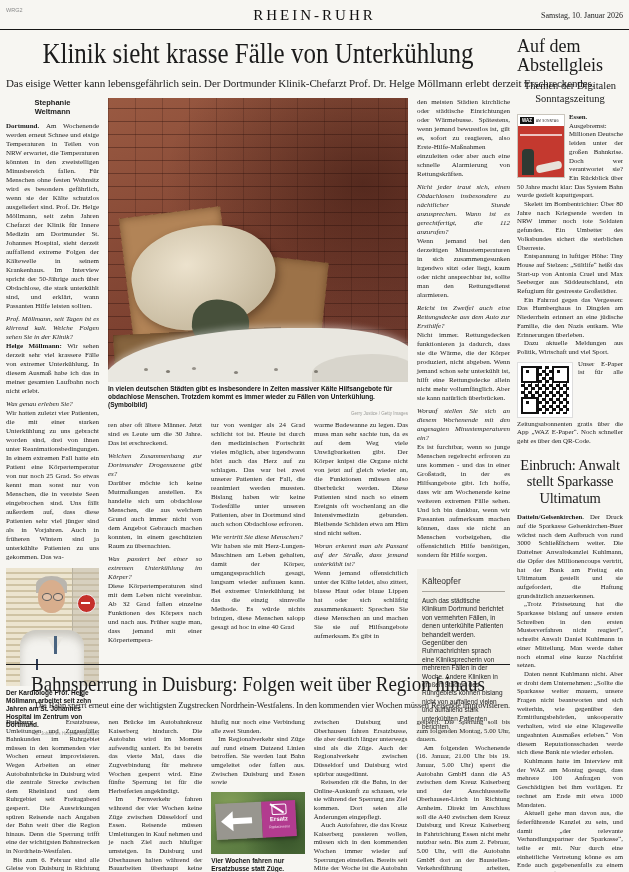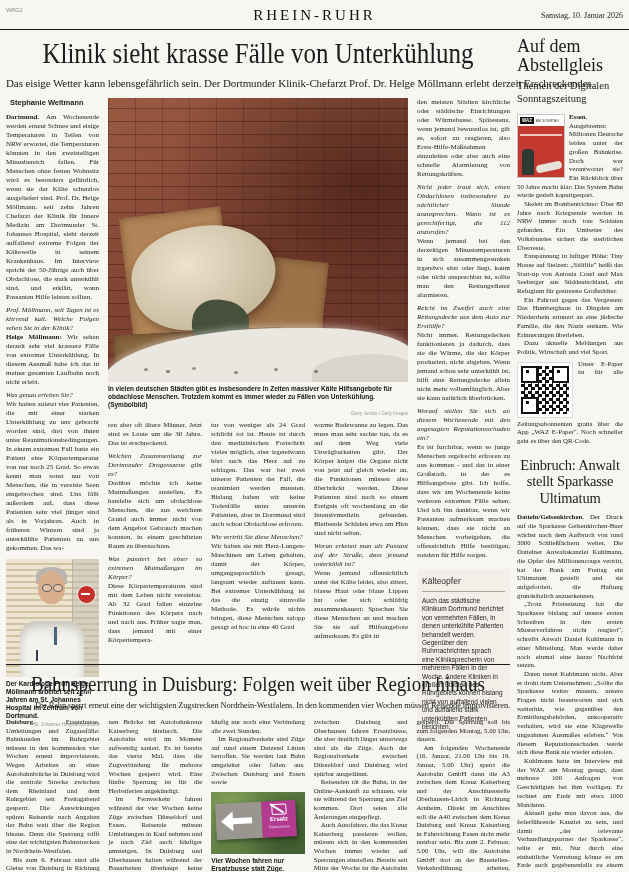--- a/index.html
+++ b/index.html
@@ -11,21 +11,21 @@
   .hdr-sec{position:absolute;left:0;right:0;top:7px;text-align:center;font-size:15px;letter-spacing:3px;color:#111;}
   .hdr-date{position:absolute;right:6px;top:11px;font-size:8px;color:#222;padding-left:24px;}
   
   .main{position:absolute;left:6px;top:33px;width:504px;}
   .sidebar{position:absolute;left:517px;top:33px;width:106px;}
   .bottom{position:absolute;left:6px;top:664px;width:504px;border-top:1px solid #1a1a1a;padding-top:5px;}
   
   .main-hl{margin:7px 0 9px;font-size:25px;font-weight:normal;text-align:center;white-space:nowrap;
            transform:scaleY(1.14);transform-origin:center;}
   .main-sub{font-size:11px;letter-spacing:-0.1px;text-align:left;white-space:nowrap;margin:0 0 9px;}
-  .byline{font:bold 7.5px "Liberation Sans",sans-serif;margin:0 4px 6px;}
+  .byline{font:bold 7.5px "Liberation Sans",sans-serif;margin:0 16px 6px;text-align:center;}
   
   .bodygrid{display:grid;grid-template-columns:93px 300px 93px;gap:9px;}
   .midcols{display:grid;grid-template-columns:94px 94px 94px;gap:9px;margin-top:5px;}
   .art p{font-size:7px;line-height:9px;margin:0;text-align:justify;}
   .art p.q{font-weight:normal;font-style:italic;margin-top:4px;}
   .art p.pi{text-indent:7px;}
   .art p.p{margin-top:0;}
   .lead{font-weight:bold;}
   .cap{font:bold 6.5px/8px "Liberation Sans",sans-serif;margin-top:3px;color:#141414;}
   .credit{font:4.5px "Liberation Sans",sans-serif;color:#9a9a97;text-align:right;margin-top:2px;}
@@ -84,21 +84,21 @@
   .esign-arrowbox{position:relative;width:46px;background:#98968f;}
   .arr-stem{position:absolute;left:16px;top:15px;width:20px;height:6px;background:#fff;}
   .arr-tip{position:absolute;left:5px;top:8px;width:0;height:0;border-top:10px solid transparent;border-bottom:10px solid transparent;border-right:12px solid #fff;}
   .esign-mag{width:34px;background:#b23b8f;position:relative;color:#fff;font-family:"Liberation Sans",sans-serif;}
   .tram{position:absolute;left:10px;top:3px;width:13px;height:9px;border:1px solid #fff;border-radius:2px;}
   .tram i{position:absolute;left:-2px;top:-2px;width:16px;height:1.5px;background:#fff;transform:rotate(35deg);transform-origin:left;}
   .esign-t1{position:absolute;left:0;right:0;top:15px;text-align:center;font-size:6px;font-weight:bold;}
   .esign-t2{position:absolute;left:0;right:0;top:24px;text-align:center;font-size:3.5px;color:#f0d8ea;}
   
   .sb-hl1{margin:4px 0 5px;font-size:18px;line-height:19px;font-weight:normal;}
-  .sb-sub{font-size:10.5px;line-height:12.5px;margin:0 0 8px;}
+  .sb-sub{font-size:10.5px;line-height:12.5px;text-align:center;margin:0 0 8px;}
   .sb-hl2{margin:11px 0 7px;font-size:14.5px;line-height:16.5px;font-weight:normal;text-align:center;letter-spacing:-0.2px;}
   .sidebar .art p{font-size:6.8px;line-height:8.7px;}
   .sb-block{overflow:hidden;}
   .cover{float:left;width:46px;height:62px;margin:1px 4px 1px 0;border:0.5px solid #c9c5bc;background:#fff;position:relative;overflow:hidden;}
   .cover-head{position:absolute;top:0;left:0;right:0;height:11px;background:#fff;}
   .cover-waz{position:absolute;left:2px;top:2px;background:#111;color:#fff;font:bold 4.5px "Liberation Sans",sans-serif;padding:1px 2px;}
   .cover-am{position:absolute;left:18px;top:4px;font:3px "Liberation Sans",sans-serif;color:#222;letter-spacing:.3px;}
   .cover-body{position:absolute;top:11px;left:0;right:0;bottom:0;background:#c4392f;}
   .cover-fig{position:absolute;left:4px;bottom:2px;width:12px;height:26px;border-radius:4px 4px 0 0;background:#2e3a33;}
   .cover-train{position:absolute;right:2px;bottom:6px;width:26px;height:8px;border-radius:4px;background:#e8e3da;transform:rotate(-12deg);}
@@ -170,21 +170,21 @@
             <div class="pebbles"></div>
           </div>
           <figcaption class="cap">In vielen deutschen Städten gibt es insbesondere in Zeiten massiver Kälte Hilfsangebote für obdachlose Menschen. Trotzdem kommt es immer wieder zu Fällen von Unterkühlung. (Symbolbild)</figcaption>
           <div class="credit">Gerry Justice / Getty Images</div>
         </figure>
         <div class="midcols">
           <div class="art">
               <p class="p">ren aber oft ältere Männer. Jetzt sind es Leute um die 30 Jahre. Das ist erschreckend.</p>
               <p class="q">Welchen Zusammenhang zur Dortmunder Drogenszene gibt es?</p>
               <p class="p">Darüber möchte ich keine Mutmaßungen anstellen. Es handelte sich um obdachlose Menschen, die aus welchem Grund auch immer nicht von dem Angebot Gebrauch machen konnten, in einem geschützten Raum zu übernachten.</p>
-              <p class="q">Was passiert bei einer so extremen Mutmaßungen im Körper?</p>
+              <p class="q">Was passiert bei einer so extremen Unterkühlung im Körper?</p>
               <p class="p">Diese Körpertemperaturen sind mit dem Leben nicht vereinbar. Ab 32 Grad fallen einzelne Funktionen des Körpers nach und nach aus. Früher sagte man, dass jemand mit einer Körpertempera-</p>
             </div>
           <div class="art">
               <p class="p">tur von weniger als 24 Grad schlicht tot ist. Heute ist durch den medizinischen Fortschritt vieles möglich, aber irgendwann hört auch das Herz auf zu schlagen. Das war bei zwei unserer Patienten der Fall, die reanimiert werden mussten. Bislang haben wir keine Todesfälle unter unseren Patienten, aber in Dortmund sind auch schon Obdachlose erfroren.</p>
               <p class="q">Wie vertritt Sie diese Menschen?</p>
               <p class="p">Wir haben sie mit Herz-Lungen-Maschinen am Leben gehalten, damit der Körper, umgangssprachlich gesagt, langsam wieder auftauen kann. Bei extremer Unterkühlung ist das die einzig sinnvolle Methode. Es würde nichts bringen, diese Menschen salopp gesagt ad hoc in eine 40 Grad</p>
             </div>
           <div class="art">
               <p class="p">warme Badewanne zu legen. Das muss man sehr sachte tun, da es auf dem Weg viele Unwägbarkeiten gibt. Der Körper knipst die Organe nicht von jetzt auf gleich wieder an, die Funktionen müssen also überbrückt werden. Diese Patienten sind nach so einem Ereignis oft wochenlang an die Intensivmedizin gebunden. Bleibende Schäden etwa am Hirn sind nicht selten.</p>
               <p class="q">Woran erkennt man als Passant auf der Straße, dass jemand unterkühlt ist?</p>
@@ -193,21 +193,21 @@
         </div>
       </div>
 
       <div>
         <div class="art">
             <p class="p">den meisten Städten kirchliche oder städtische Einrichtungen oder Wärmebusse. Spätestens, wenn jemand bewusstlos ist, gilt es, sofort zu reagieren, also Erste-Hilfe-Maßnahmen einzuleiten oder aber auch eine schnelle Alarmierung von Rettungskräften.</p>
             <p class="q">Nicht jeder traut sich, einen Obdachlosen insbesondere zu nächtlicher Stunde anzusprechen. Wann ist es gerechtfertigt, die 112 anzurufen?</p>
             <p class="p">Wenn jemand bei den derzeitigen Minustemperaturen in sich zusammengesunken irgendwo sitzt oder liegt, kaum oder nicht ansprechbar ist, sollte man den Rettungsdienst alarmieren.</p>
             <p class="q">Reicht im Zweifel auch eine Rettungsdecke aus dem Auto zur Ersthilfe?</p>
             <p class="p">Nicht immer. Rettungsdecken funktionieren ja dadurch, dass sie die Wärme, die der Körper produziert, nicht abgeben. Wenn jemand schon sehr unterkühlt ist, hilft eine Rettungsdecke allein nicht mehr vollumfänglich. Aber sie kann natürlich überbrücken.</p>
-            <p class="q">Worauf stellen Sie sich an diesem Wochenende mit den angesagten Reputationsschaden ein?</p>
+            <p class="q">Worauf stellen Sie sich an diesem Wochenende mit den angesagten Minustemperaturen ein?</p>
             <p class="p">Es ist furchtbar, wenn so junge Menschen regelrecht erfroren zu uns kommen - und das in einer Großstadt, in der es Hilfsangebote gibt. Ich hoffe, dass wir am Wochenende keine weiteren extremen Fälle sehen. Und ich bin dankbar, wenn wir Passanten aufmerksam machen können, dass sie nicht an Menschen vorbeigehen, die offensichtlich Hilfe benötigen, sondern für Hilfe sorgen.</p>
           </div>
         <aside class="infobox">
           <h3>Kälteopfer</h3>
           <p>Auch das städtische Klinikum Dortmund berichtet von vermehrten Fällen, in denen unterkühlte Patienten behandelt werden. Gegenüber den Ruhrnachrichten sprach eine Kliniksprecherin von mehreren Fällen in der Woche. Andere Kliniken in großen Städten des Ruhrgebiets können bislang nicht von auffallend vielen und auffallend stark unterkühlten Patienten berichten.</p>
         </aside>
       </div>
     </div>
   </div>
 

